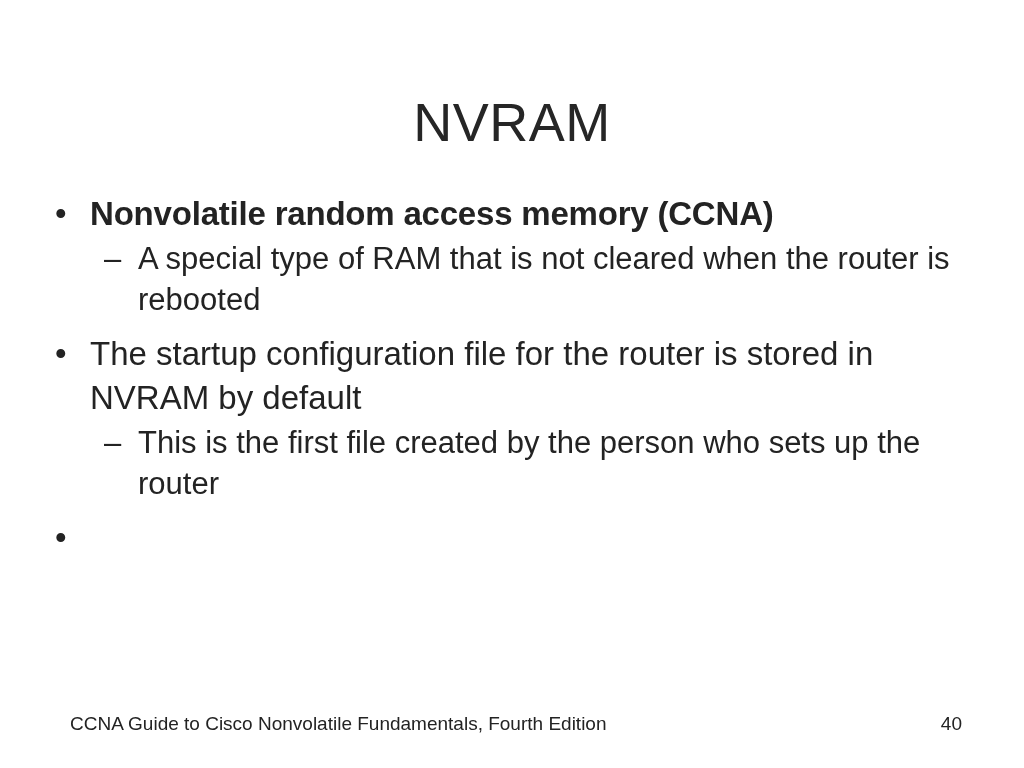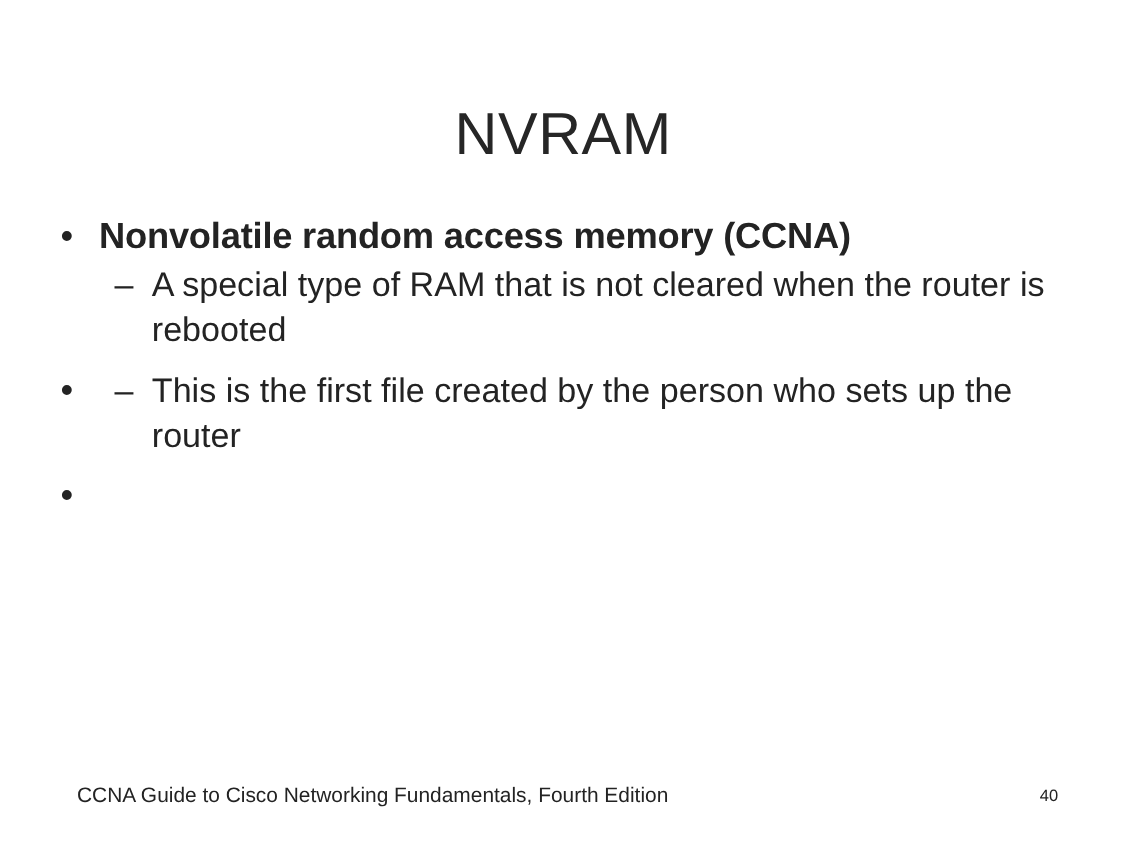--- a/index.html
+++ b/index.html
@@ -105,21 +105,21 @@
     top: 0;
     font-size: 19px;
     line-height: 26px;
     color: #232323;
     white-space: nowrap;
   }
   #footer-pagenum {
     position: absolute;
     right: 62px;
     top: 0;
-    font-size: 15px;
+    font-size: 19px;
     line-height: 26px;
     color: #232323;
   }
 </style>
 </head>
 <body>
 
 <div id="slide">
 
   <h1 id="slide-title">NVRAM</h1>
@@ -133,33 +133,34 @@
     <div class="sublist">
       <div class="bullet-l2">
         <span class="marker">–</span>
         <span>A special type of RAM that is not cleared when the router is rebooted</span>
       </div>
     </div>
     <div class="gap-after-sub"></div>
 
     <div class="bullet-l1">
       <span class="marker">•</span>
+      <span>The startup configuration file for the router is stored in NVRAM by default</span>
     </div>
     <div class="sublist">
       <div class="bullet-l2">
         <span class="marker">–</span>
         <span>This is the first file created by the person who sets up the router</span>
       </div>
     </div>
     <div class="gap-after-sub"></div>
 
     <div class="bullet-l1">
       <span class="marker">•</span>
     </div>
 
   </div>
 
   <div id="footer">
-    <div id="footer-source">CCNA Guide to Cisco Networking Fundamentals, Fourth Edition</div>
+    <div id="footer-source">CCNA Guide to Cisco Nonvolatile Fundamentals, Fourth Edition</div>
     <div id="footer-pagenum">40</div>
   </div>
 
 </div>
 
 </body></html>

